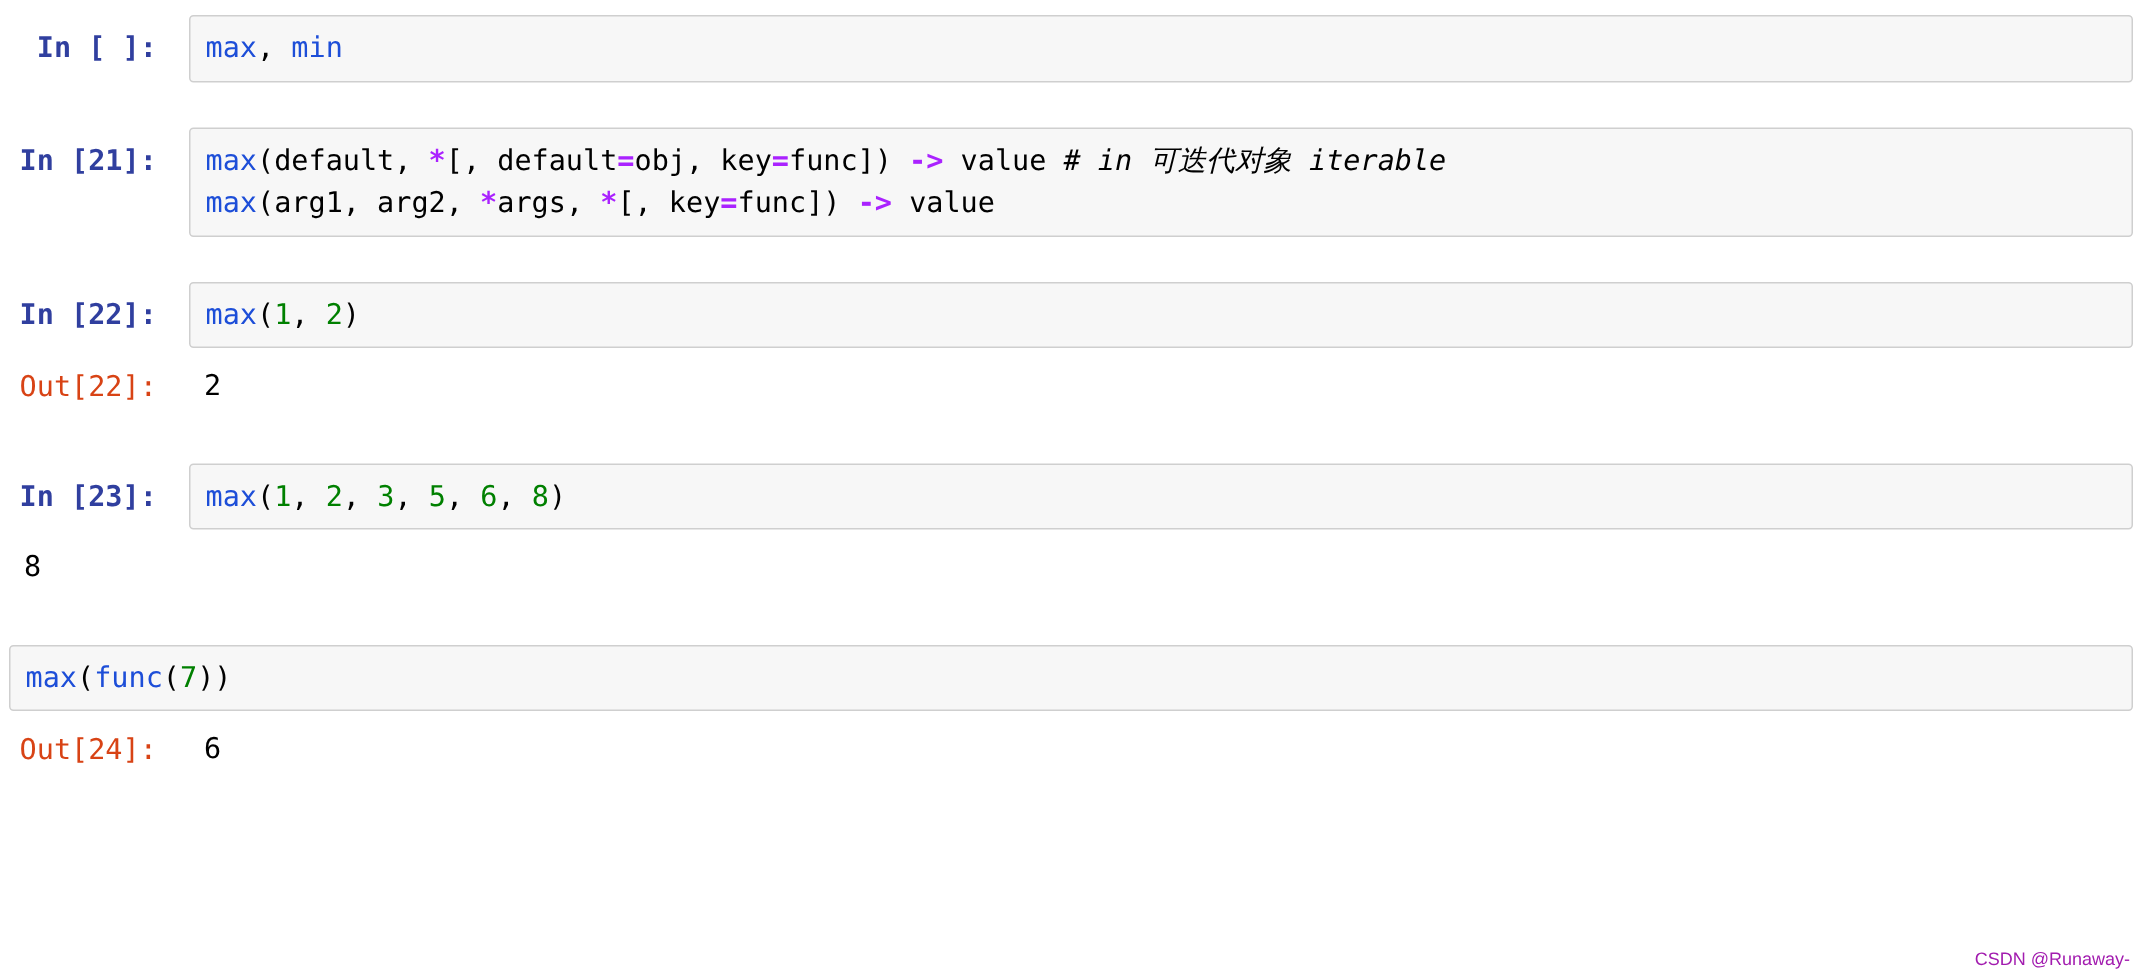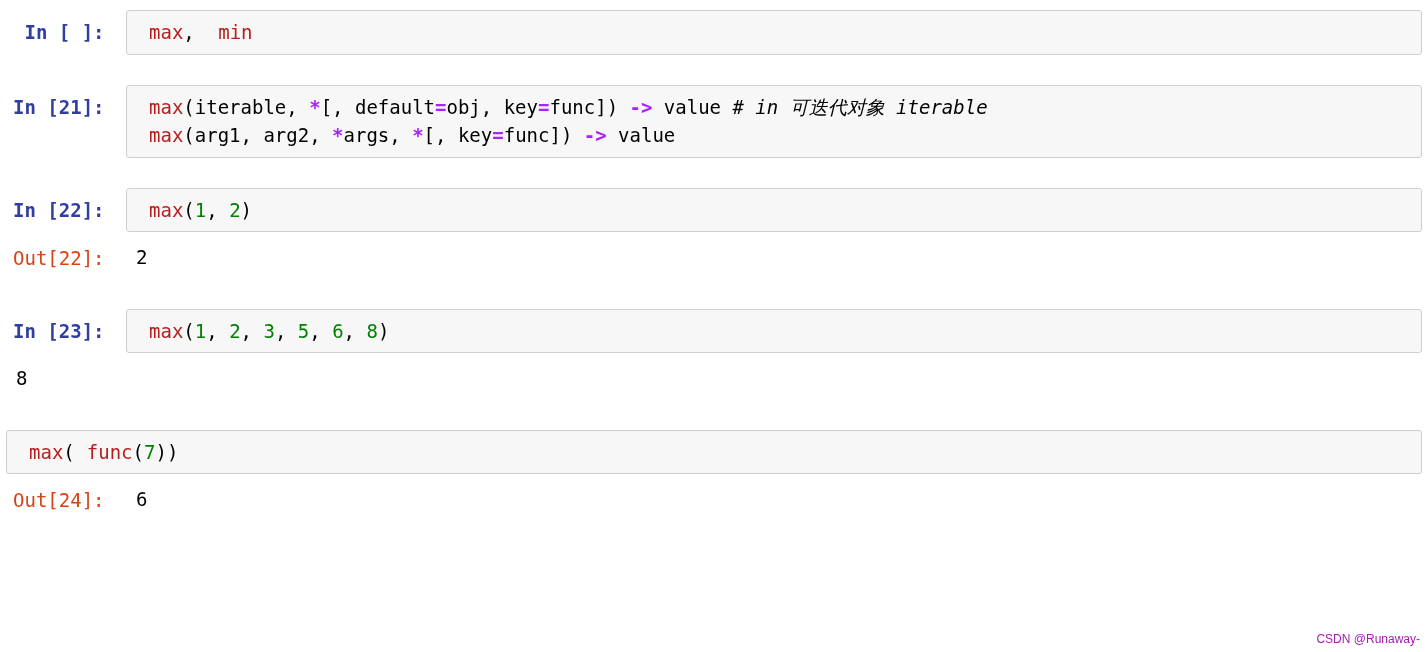--- a/index.html
+++ b/index.html
@@ -37,21 +37,21 @@
     white-space: pre;
     font-family: inherit;
     overflow-x: auto;
   }
   .output-area {
     flex: 1;
     padding: 7px 10px 7px 10px;
     white-space: pre;
     font-family: inherit;
   }
-  .tok-fn   { color: #b91c1c; margin-left: 12px; }
+  .tok-fn   { color: #1d4ed8; }
   .tok-op   { color: #aa22ff; font-weight: bold; }
   .tok-num  { color: #008000; }
   .tok-cm   { color: #000000; font-style: italic; }
   .watermark {
     position: fixed;
     right: 8px;
     bottom: 4px;
     font-size: 12px;
     color: #a21caf;
     font-family: Arial, sans-serif;
@@ -62,21 +62,21 @@
 
 <div class="cell">
   <div class="prompt prompt-in">In [ ]: </div>
   <div class="input-area"><span class="tok-fn">max</span><span>, </span><span class="tok-fn">min</span></div>
 </div>
 
 <div class="cell-gap"></div>
 
 <div class="cell">
   <div class="prompt prompt-in">In [21]: </div>
-  <div class="input-area"><span class="tok-fn">max</span><span>(iterable, </span><span class="tok-op">*</span><span>[, default</span><span class="tok-op">=</span><span>obj, key</span><span class="tok-op">=</span><span>func]) </span><span class="tok-op">-&gt;</span><span> value </span><span class="tok-cm"># in 可迭代对象 iterable</span>
+  <div class="input-area"><span class="tok-fn">max</span><span>(default, </span><span class="tok-op">*</span><span>[, default</span><span class="tok-op">=</span><span>obj, key</span><span class="tok-op">=</span><span>func]) </span><span class="tok-op">-&gt;</span><span> value </span><span class="tok-cm"># in 可迭代对象 iterable</span>
 <span class="tok-fn">max</span><span>(arg1, arg2, </span><span class="tok-op">*</span><span>args, </span><span class="tok-op">*</span><span>[, key</span><span class="tok-op">=</span><span>func]) </span><span class="tok-op">-&gt;</span><span> value</span></div>
 </div>
 
 <div class="cell-gap"></div>
 
 <div class="cell">
   <div class="prompt prompt-in">In [22]: </div>
   <div class="input-area"><span class="tok-fn">max</span><span>(</span><span class="tok-num">1</span><span>, </span><span class="tok-num">2</span><span>)</span></div>
 </div>
 <div class="cell">

